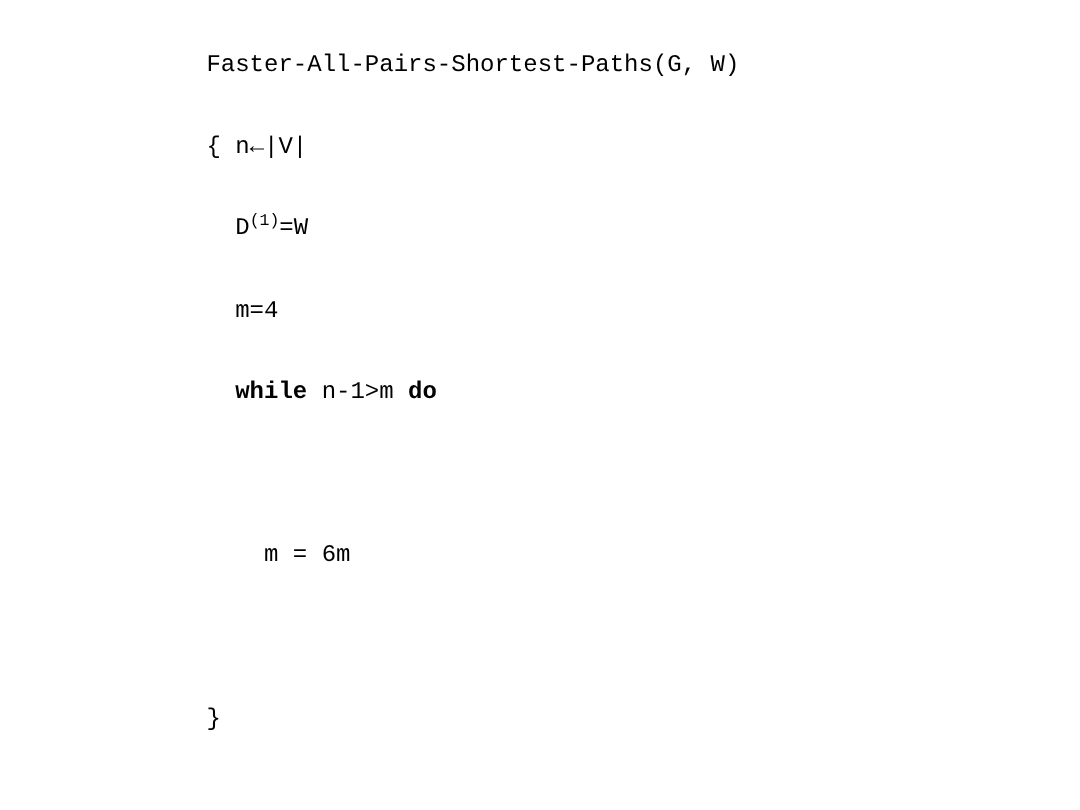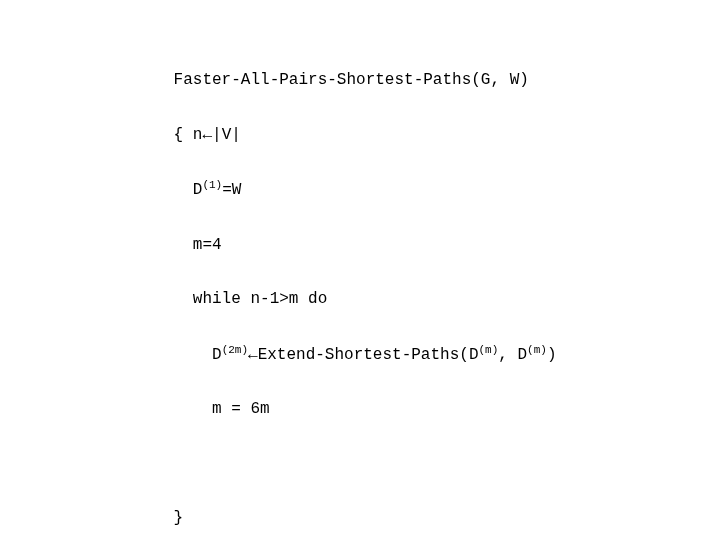--- a/index.html
+++ b/index.html
@@ -14,62 +14,61 @@
     }
 
     .slide-content {
       position: absolute;
       top: 0; left: 0;
       width: 652px;
       height: 540px;
       background: #ffffff;
       display: flex;
       flex-direction: column;
-      justify-content: flex-start;
-      padding-left: 36px;
+      justify-content: flex-end;
     }
 
     .main-area {
       flex: 1;
       display: flex;
       flex-direction: column;
       justify-content: center;
       padding: 40px 80px 20px 80px;
     }
 
     .code-block {
       font-family: 'Courier New', Courier, monospace;
       font-size: 16px;
       line-height: 1.7;
       color: #000000;
       white-space: pre;
     }
 
     .code-bold {
-      font-weight: normal;
+      font-weight: bold;
     }
 
     .superscript {
       font-size: 11px;
       vertical-align: super;
       font-family: 'Courier New', Courier, monospace;
     }
   </style>
 </head>
 <body>
 
 <div class="slide-content">
   <div class="main-area">
     <div class="code-block">
       <span>Faster-All-Pairs-Shortest-Paths(G, W)</span><br>
       <span>{ n<span>←</span>|V|</span><br>
       <span>  D<span class="superscript">(1)</span>=W</span><br>
       <span>  m=4</span><br>
       <span>  <span class="code-bold">while</span> n-1&gt;m <span class="code-bold">do</span></span><br>
-      <span>    D<span class="superscript">(2m)</span><span>←</span>Extend-Shortest-Paths(D<span class="superscript">(m)</span>, D<span class="superscript">(m)</span>)</span><br>
+      <br>
       <span>    m = 6m</span><br>
       <br>
       <span>}</span>
     </div>
 
   </div>
 
 </div>
 
 </body></html>

